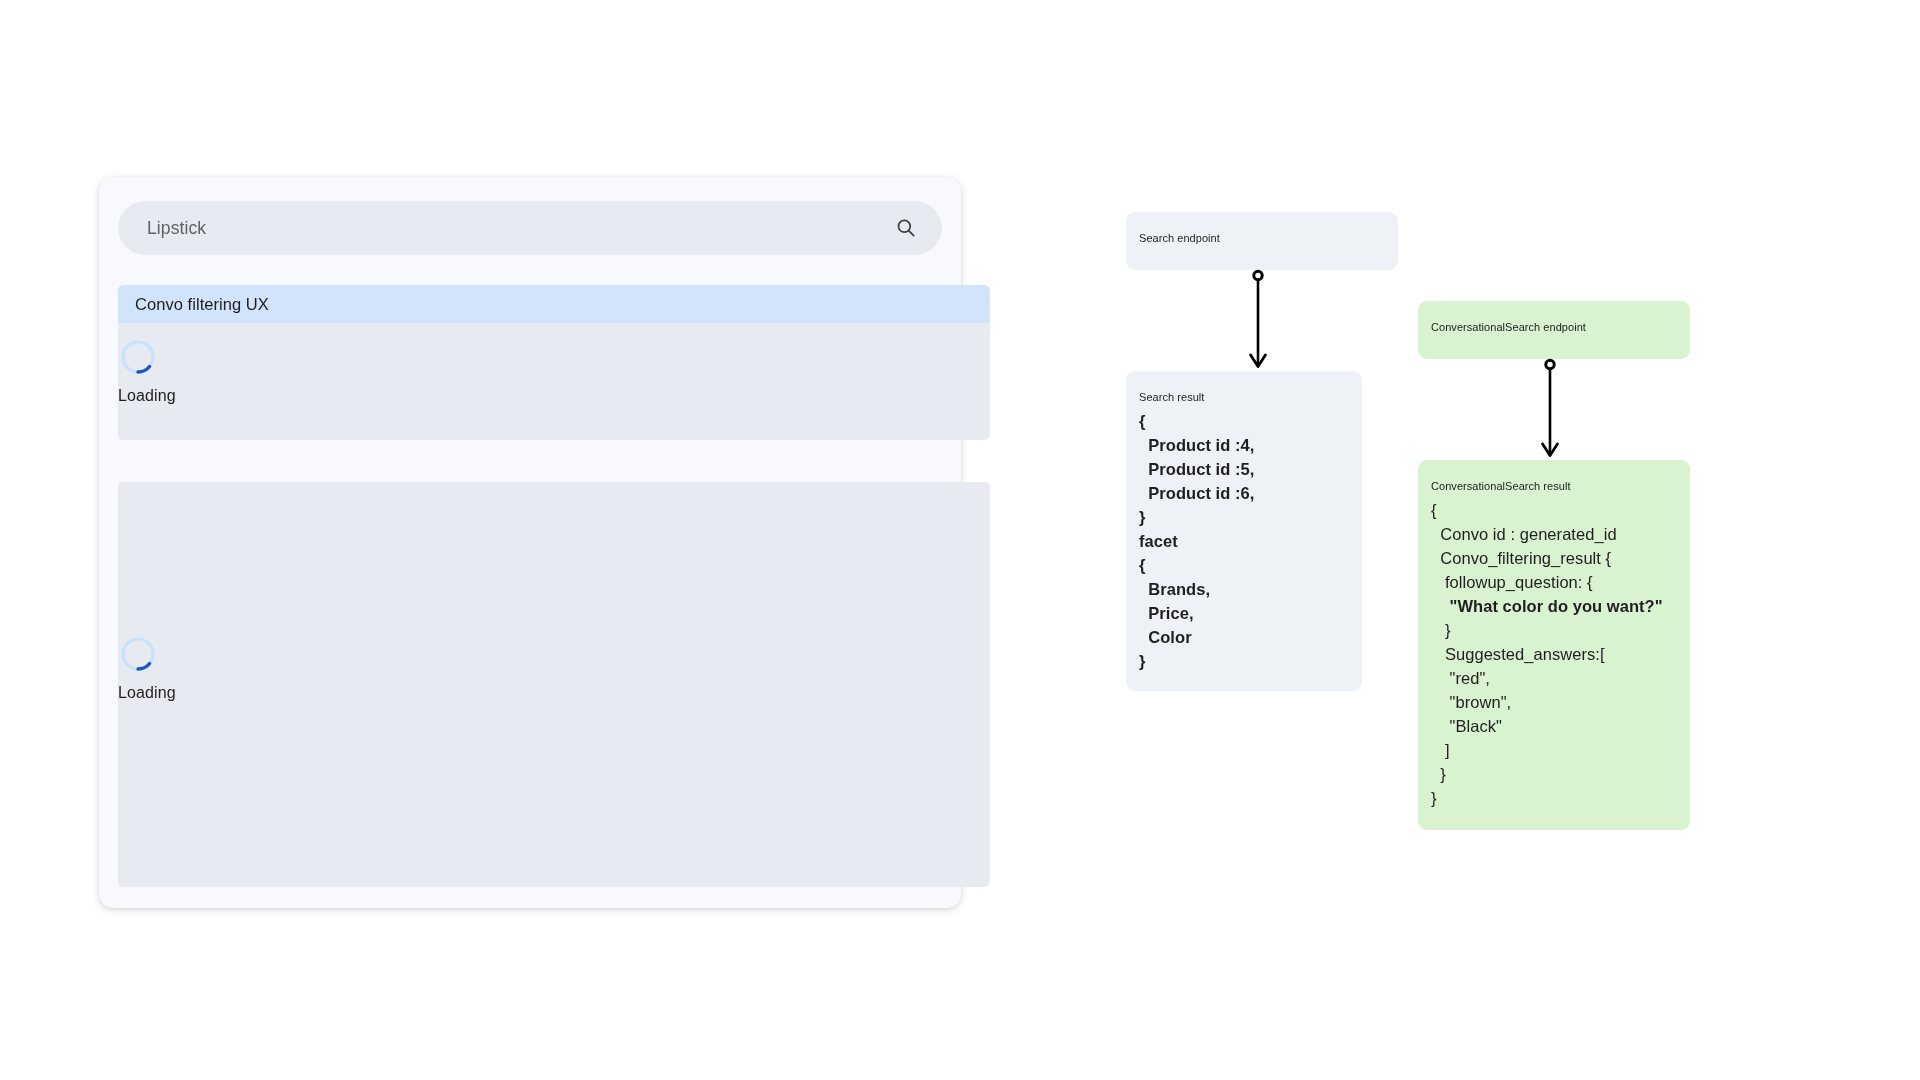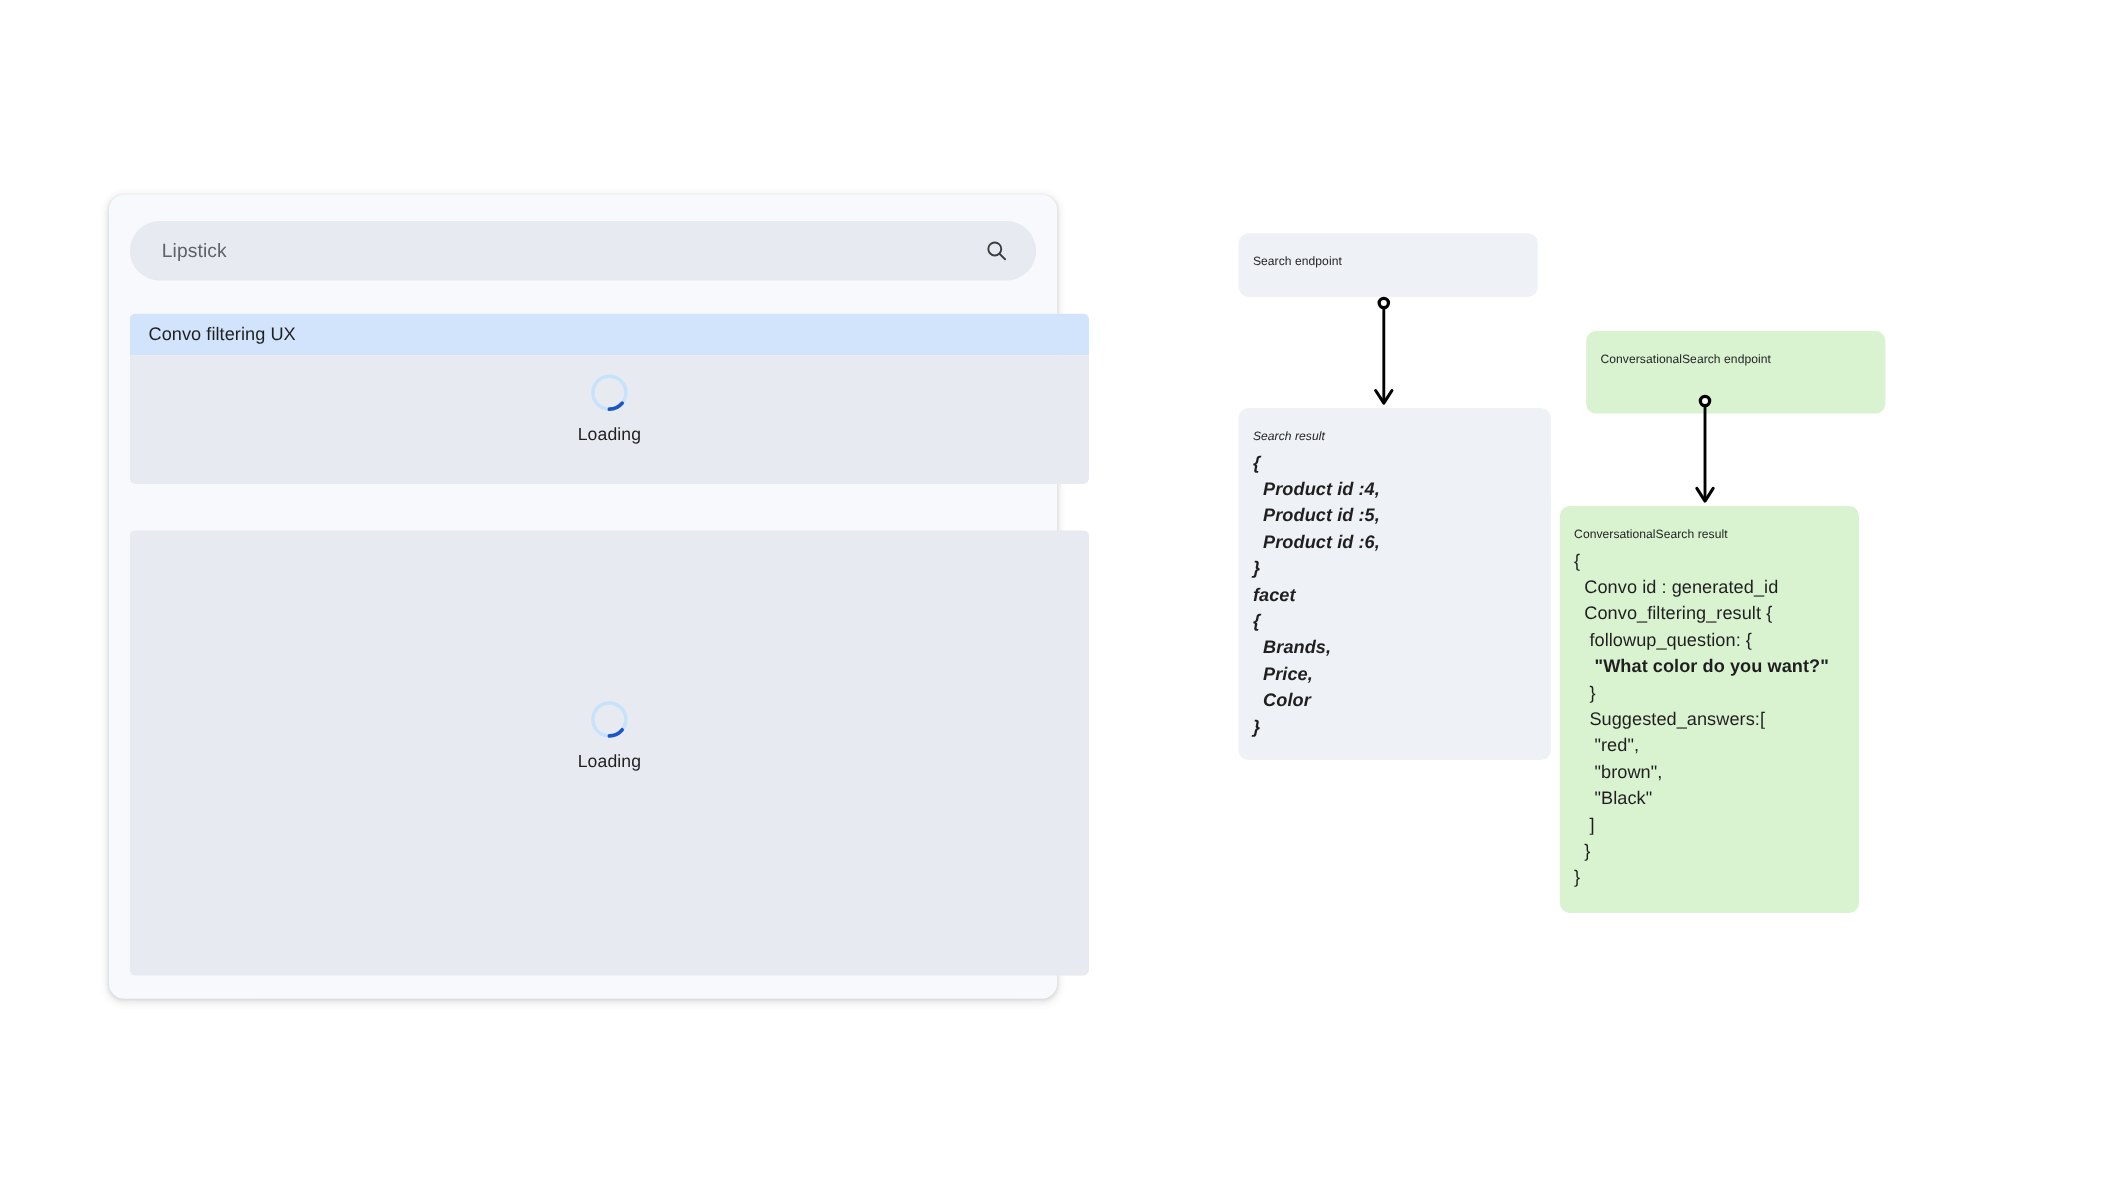--- a/index.html
+++ b/index.html
@@ -92,21 +92,20 @@
   #section-convo .section-body { height: 117px; }
   #section-listing { top: 305px; }
   #section-listing .section-body { height: 405px; }
 
   .loader-wrap {
     position: absolute;
     left: 0;
     width: 100%;
     display: flex;
     flex-direction: column;
-    align-items: center;
   }
   #section-convo .loader-wrap { top: 14px; }
   #section-listing .loader-wrap { top: 152px; }
 
   .spinner {
     width: 40px;
     height: 40px;
     display: block;
   }
   .loader-label {
@@ -136,22 +135,22 @@
   .code-line {
     font-size: 16.5px;
     color: #1f1f1f;
     line-height: 24px;
     white-space: pre;
     letter-spacing: 0.05px;
   }
   .code-line.bold { font-weight: bold; }
 
   #node-search-endpoint { left: 1126px; top: 212px; width: 272px; height: 58px; }
-  #node-search-result   { left: 1126px; top: 371px; width: 284px; height: 320px; font-style: italic; }
-  #node-cs-endpoint     { left: 1418px; top: 301px; width: 272px; height: 75px; margin-left: 24px; }
+  #node-search-result   { left: 1126px; top: 371px; width: 236px; height: 320px; }
+  #node-cs-endpoint     { left: 1418px; top: 301px; width: 272px; height: 58px; }
   #node-cs-result       { left: 1418px; top: 460px; width: 272px; height: 370px; }
 
   .connector {
     position: absolute;
     overflow: visible;
   }
   #connector-search { left: 1245px; top: 270px; width: 26px; height: 102px; }
   #connector-cs     { left: 1537px; top: 359px; width: 26px; height: 102px; }
 </style>
 </head>

